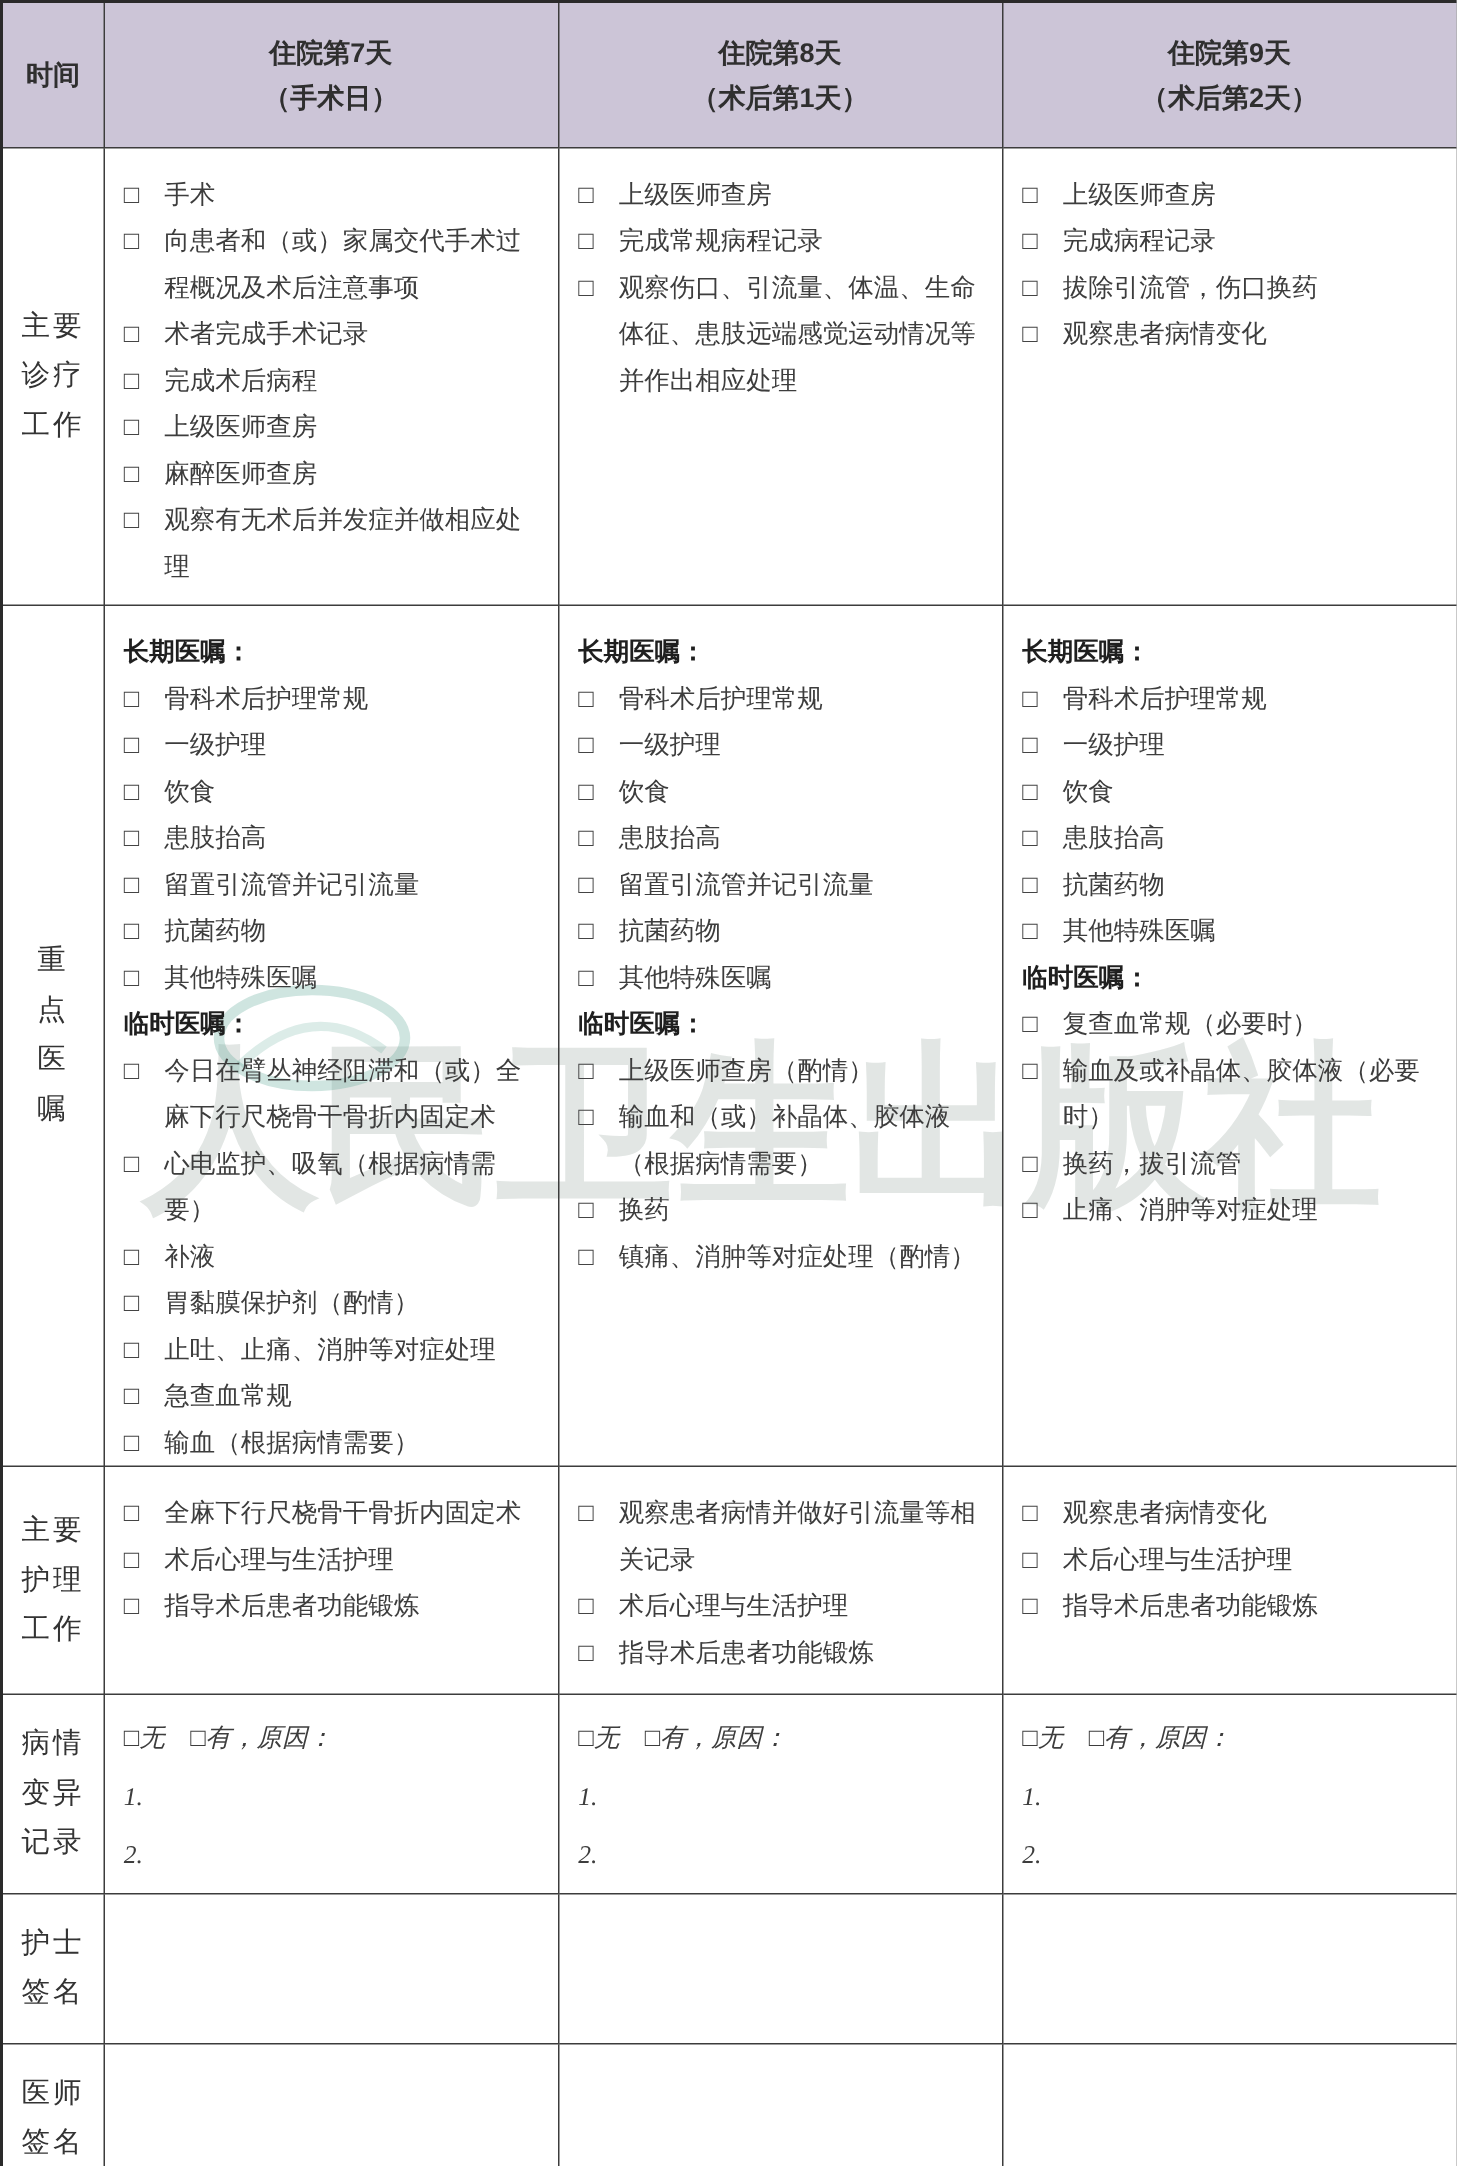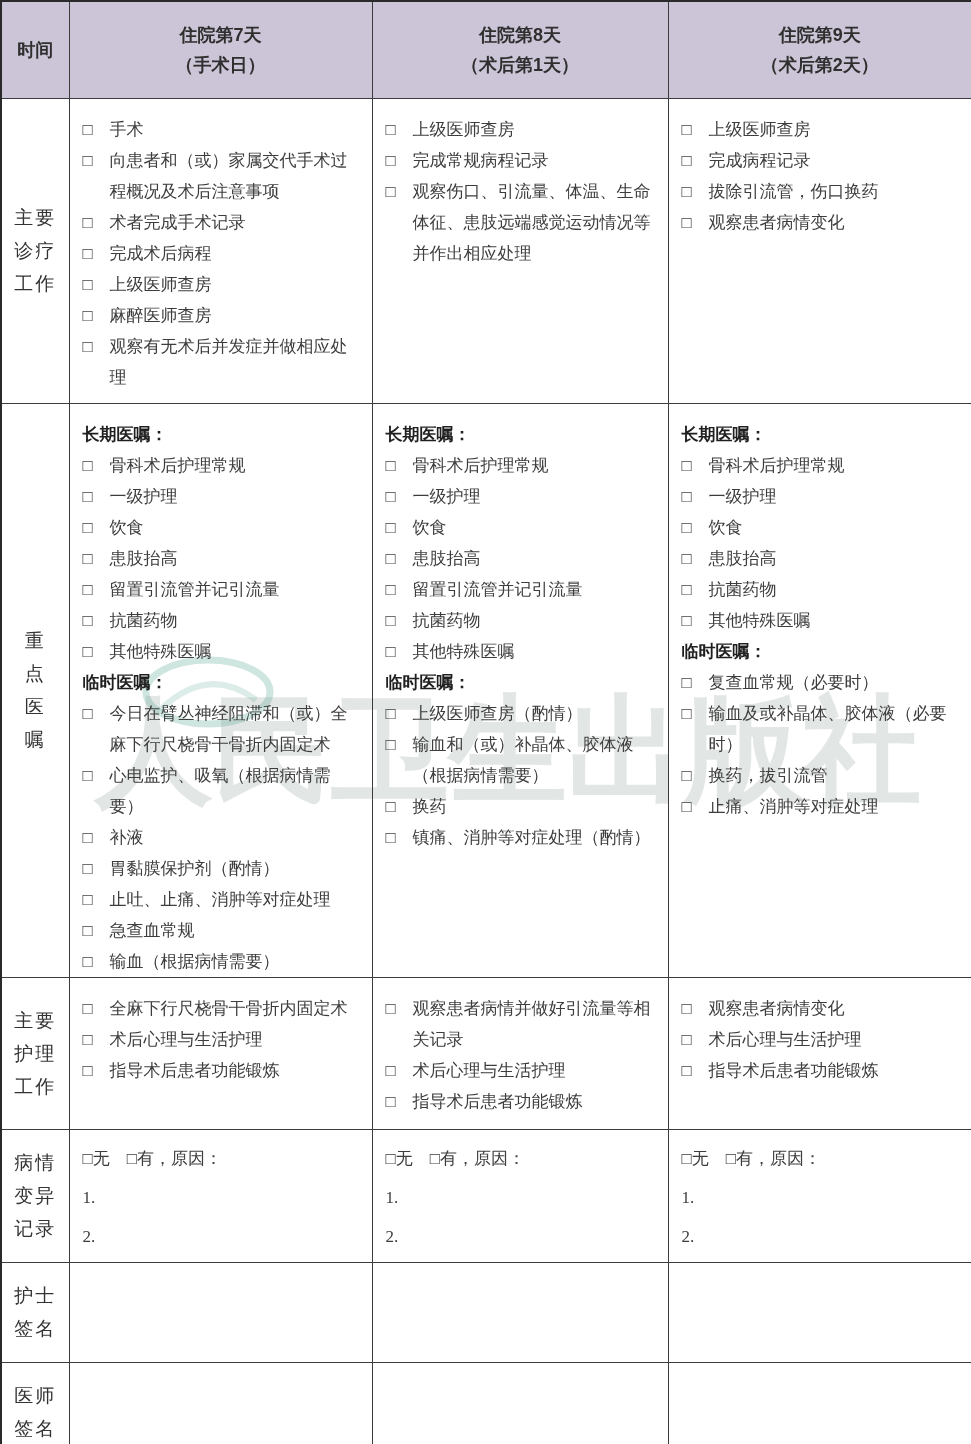--- a/index.html
+++ b/index.html
@@ -38,21 +38,21 @@
   .lline{line-height:33px;letter-spacing:2px;}
   
   .cellpad{padding:15px 8px 0 13px;}
   .item{display:flex;font-size:17px;line-height:31px;color:#3d3d3d;text-align:left;}
   .item .box{flex:0 0 27px;color:#444444;}
   .item .txt{flex:1;}
   .ohead{
     font-family:Liberation Sans, sans-serif;font-weight:bold;
     font-size:17px;line-height:31px;color:#1f1f1f;
   }
-  .plain{font-size:17px;line-height:39px;color:#3d3d3d;}
+  .plain{font-size:17px;line-height:39px;color:#3d3d3d;font-style:italic;}
   
   tr.h-hdr{height:97px;margin-top:36px;}
   tr.h-diag{height:305px;}
   tr.h-ord{height:553px;}
   tr.h-nur{height:152px;}
   tr.h-var{height:133px;}
   tr.h-sig1{height:100px;}
   tr.h-sig2{height:100px;}
 </style>
 </head>

